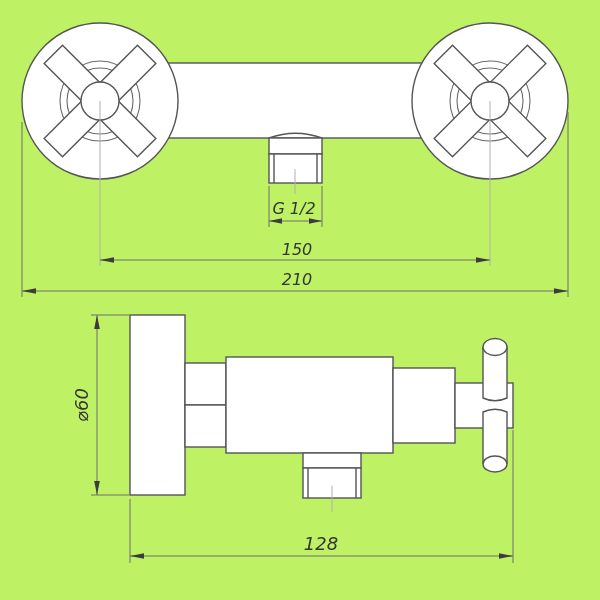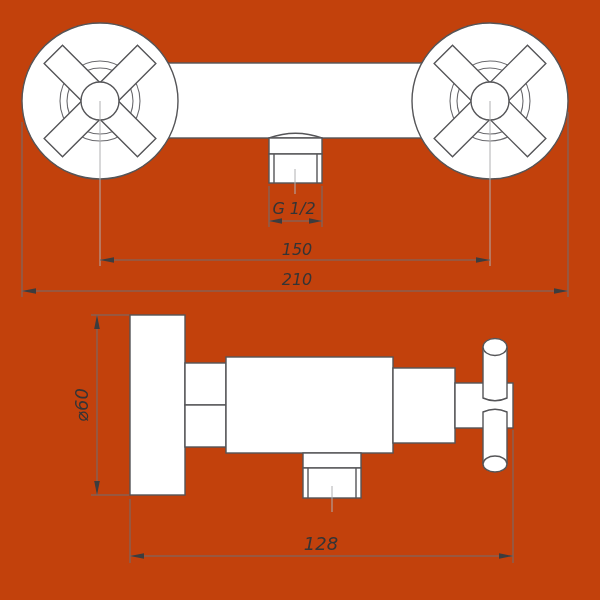--- a/index.html
+++ b/index.html
@@ -1,19 +1,19 @@
 <!DOCTYPE html>
 <html><head>
 <meta charset="utf-8">
 <style>
   html,body{margin:0;padding:0;background:#ffffff;}
   .stage{
     position:relative;
     width:600px;height:600px;
-    background:#c2410c;
+    background:#bef264;
     font-family:"DejaVu Sans", sans-serif;
     overflow:hidden;
   }
   svg{display:block;}
   
   .obj{stroke:#555558;stroke-width:1.4;fill:none;}
   .objf{stroke:#555558;stroke-width:1.4;fill:#ffffff;}
   .thin{stroke:#6a6a6e;stroke-width:1.1;fill:none;}
   
   .dim{stroke:#6f6f72;stroke-width:1;fill:none;}

